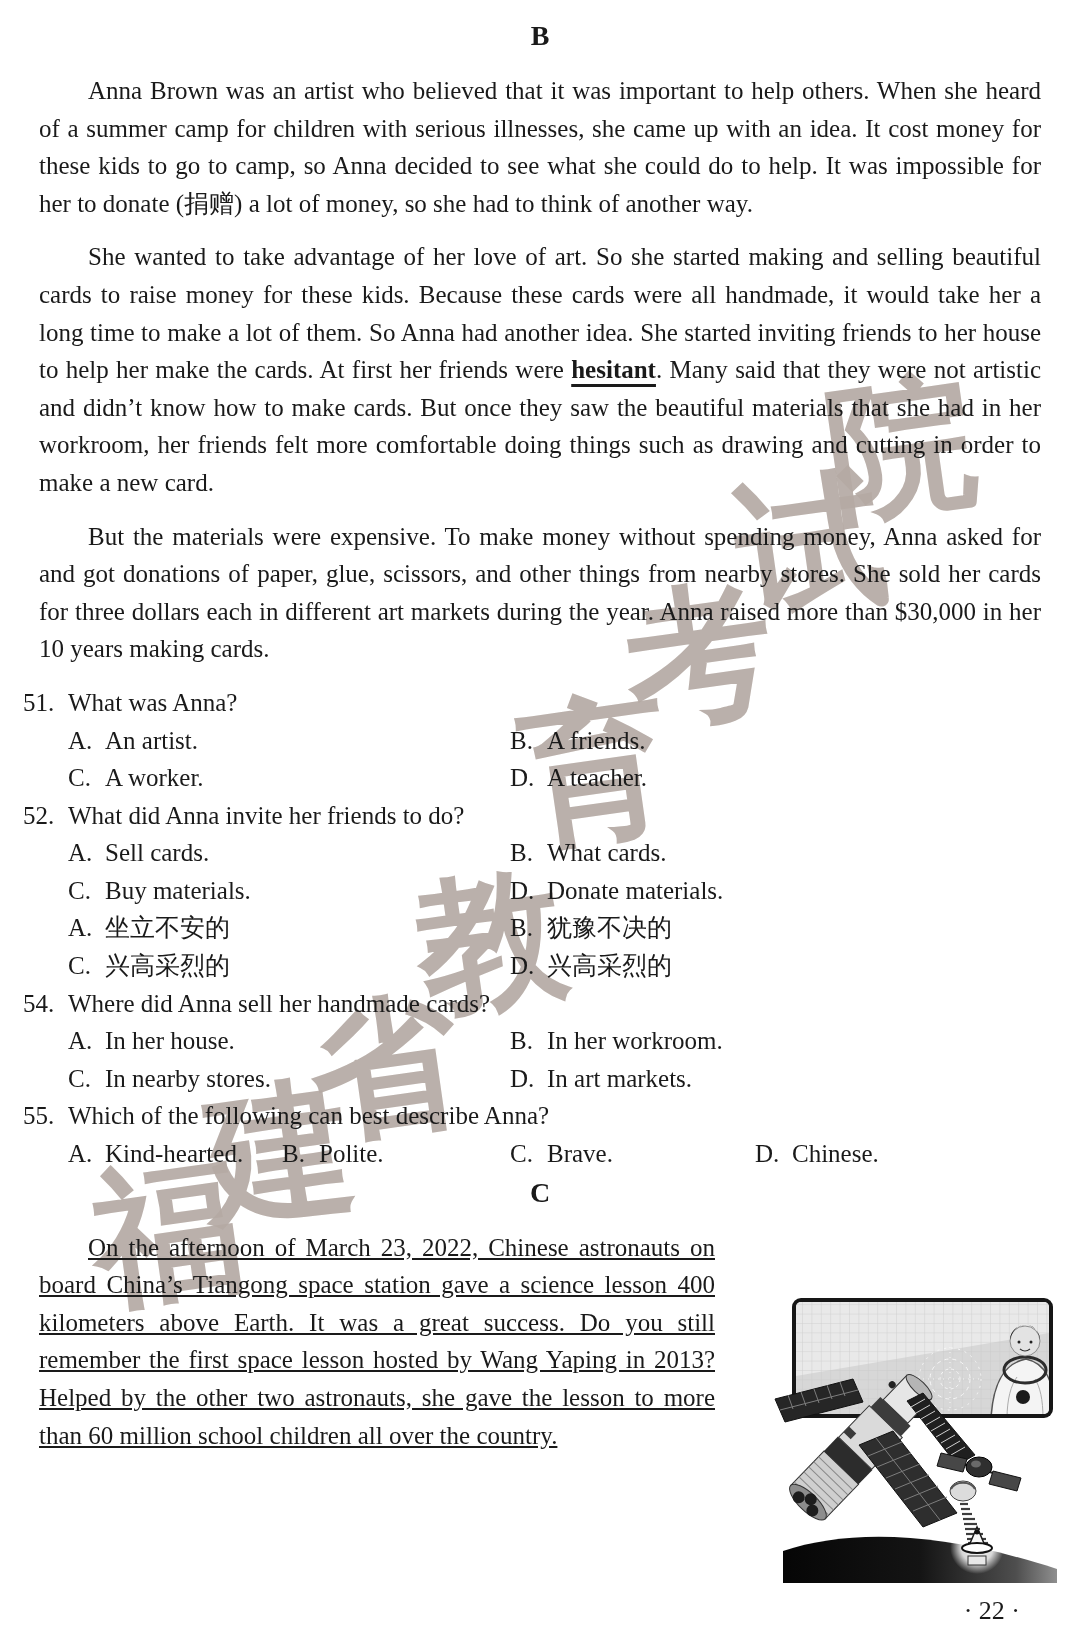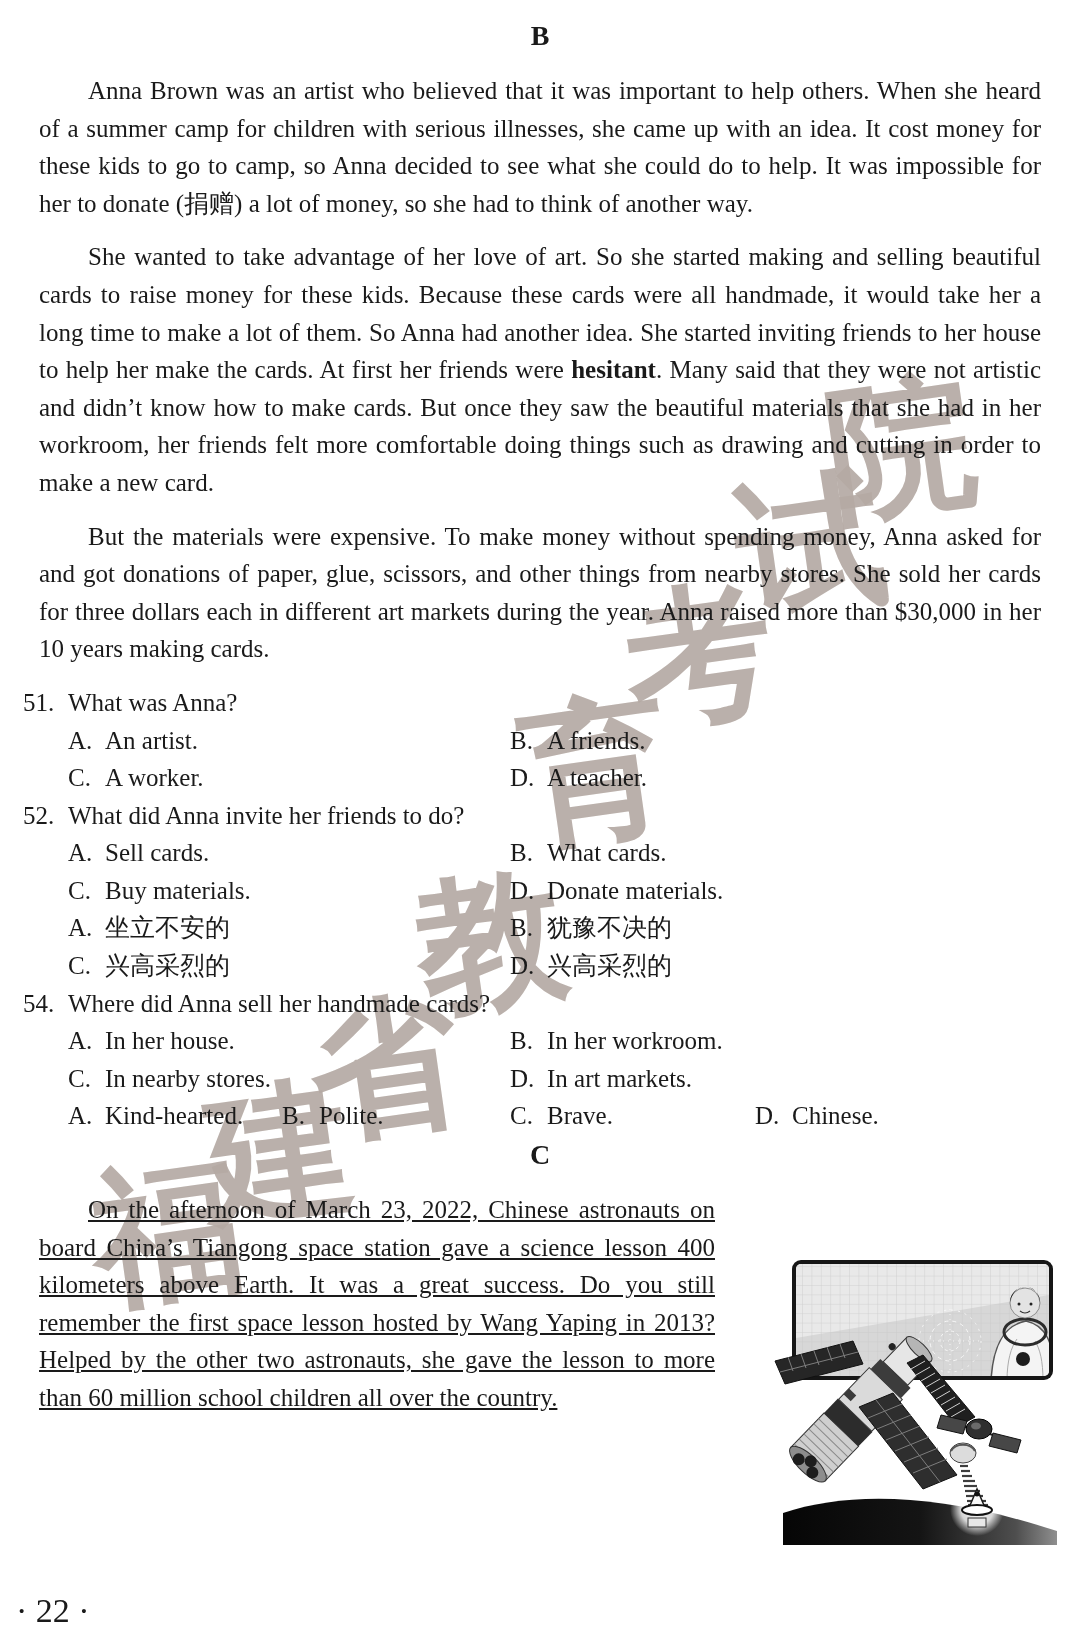--- a/index.html
+++ b/index.html
@@ -41,20 +41,21 @@
     height:40px;
     line-height:40px;
   }
   .para {
     margin:16px;
     text-indent:49px;
     text-align:justify;
   }
   .bold-underline {
     font-weight:bold;
+    text-decoration:underline;
     text-decoration-thickness:2.5px;
     text-underline-offset:6px;
   }
   .q { display:flex;align-items:center; }
   .q-num { flex:0 0 45px; }
   .q-text { flex:1; }
   .opts2 {
     margin-left:45px;
     display:grid;
     grid-template-columns:442px auto;
@@ -68,24 +69,24 @@
   .opts4 .o4 { flex:1; }
   .sec-c { position:relative;text-decoration:underline; }
   .figure {
     float:right;
     width:302px; height:354px;
     margin-left:40px;
   }
   .figure svg { display:block; width:302px; height:354px; }
   .page-number {
     position:absolute;
-    left:16px; right:60px;
+    left:0; right:60px;
     top:1592px;
-    text-align:left;
-    font-size:34px;
+    text-align:right;
+    font-size:26px;
     z-index:2;
   }
 </style>
 </head>
 <body>
 
 <div class="watermark-layer" id="wm">
     <span class="wm-char" style="left: 93px; top: 1158px; color: rgb(181, 170, 164);">福</span>
     <span class="wm-char" style="left: 205px; top: 1078px; color: rgb(181, 170, 164);">建</span>
     <span class="wm-char" style="left: 310px; top: 993px; color: rgb(181, 170, 164);">省</span>
@@ -185,20 +186,24 @@
     <div class="opt">
         <span class="opt-label">C.</span>
         <span class="opt-text">In nearby stores.</span>
       </div>
     <div class="opt">
         <span class="opt-label">D.</span>
         <span class="opt-text">In art markets.</span>
       </div>
   </div>
 
+  <div class="q">
+    <span class="q-num">55.</span>
+    <span class="q-text">Which of the following can best describe Anna?</span>
+  </div>
   <div class="opts4">
     <div class="opt o1">
         <span class="opt-label">A.</span>
         <span class="opt-text">Kind-hearted.</span>
       </div>
     <div class="opt o2">
         <span class="opt-label">B.</span>
         <span class="opt-text">Polite.</span>
       </div>
     <div class="opt o3">

